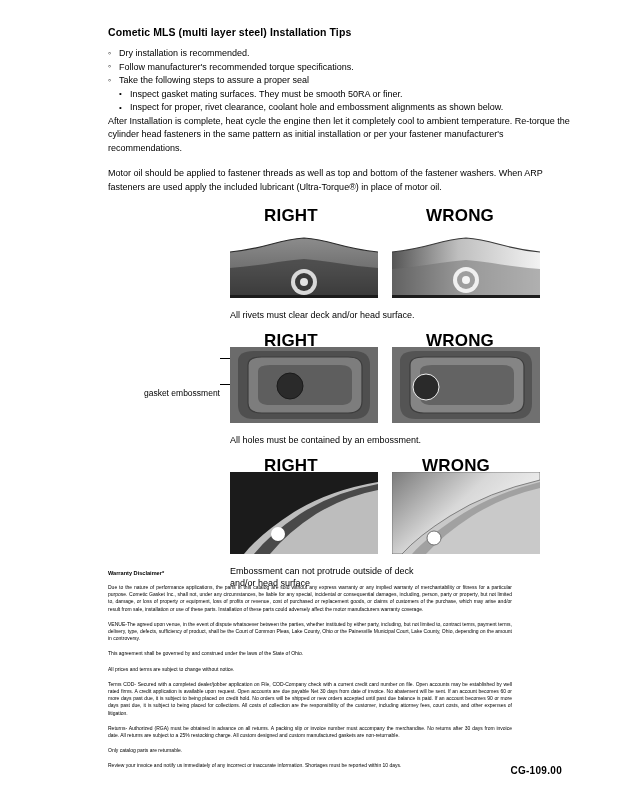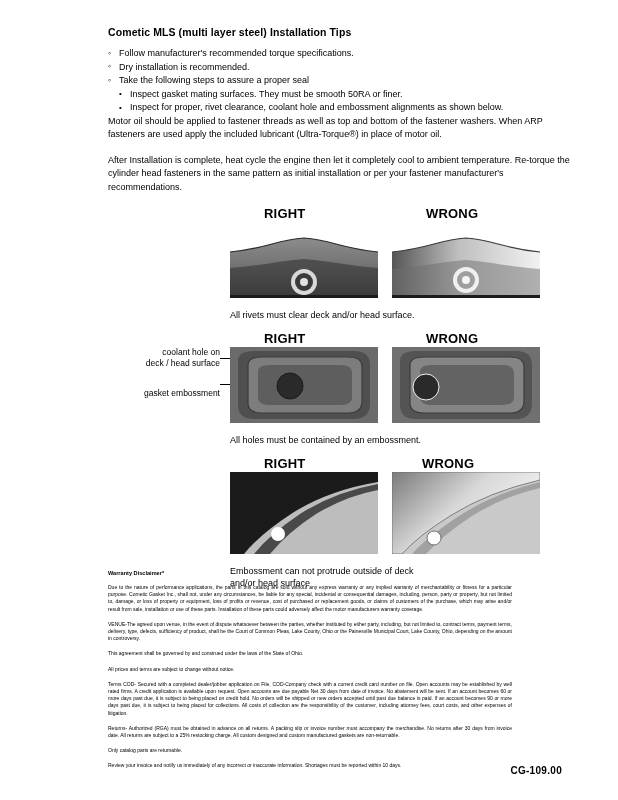--- a/index.html
+++ b/index.html
@@ -80,21 +80,21 @@
   .figrow {
     position: relative;
     margin-bottom: 2px;
   }
   .fig-labels {
     position: relative;
     height: 16px;
   }
   .fig-label {
     position: absolute;
-    font-size: 13px;
+    font-size: 17px;
     font-weight: bold;
     letter-spacing: 0.2px;
   }
   .fig-images {
     display: flex;
     gap: 14px;
   }
   .fig-box {
     width: 148px;
     height: 76px;
@@ -151,30 +151,30 @@
   }
 </style>
 </head>
 <body>
 
 <div class="page">
 
   <h1 class="title">Cometic MLS (multi layer steel) Installation Tips</h1>
 
   <ul class="bullets">
+    <li class="lvl1">Dry installation is recommended.</li>
     <li class="lvl1">Follow manufacturer's recommended torque specifications.</li>
-    <li class="lvl1">Dry installation is recommended.</li>
     <li class="lvl1">Take the following steps to assure a proper seal</li>
     <li class="lvl2">Inspect gasket mating surfaces.  They must be smooth 50RA or finer.</li>
     <li class="lvl2">Inspect for proper, rivet clearance, coolant hole and embossment alignments as shown below.</li>
   </ul>
 
 
+  <p class="para">After Installation is complete, heat cycle the engine then let it completely cool to ambient temperature. Re-torque the cylinder head fasteners in the same pattern as initial installation or per your fastener manufacturer's recommendations.</p>
   <p class="para">Motor oil should be applied to fastener threads as well as top and bottom of the fastener washers.  When ARP fasteners are used apply the included lubricant (Ultra-Torque®) in place of motor oil.</p>
-  <p class="para">After Installation is complete, heat cycle the engine then let it completely cool to ambient temperature. Re-torque the cylinder head fasteners in the same pattern as initial installation or per your fastener manufacturer's recommendations.</p>
 
   <div class="figures">
 
     <div class="figrow">
       <div class="fig-labels">
         <span class="fig-label" style="left:156px;">RIGHT</span>
         <span class="fig-label" style="left:318px;">WRONG</span>
       </div>
       <div class="fig-images" style="margin-left:122px;">
         <div class="fig-box">
@@ -218,22 +218,20 @@
       </div>
       <div class="fig-caption" style="margin-left:122px;">All rivets must clear deck and/or head surface.</div>
     </div>
 
     <div class="figrow">
       <div class="fig-labels">
         <span class="fig-label" style="left:156px;">RIGHT</span>
         <span class="fig-label" style="left:318px;">WRONG</span>
       </div>
 
-      <div class="callout" style="left:0px; top:16px; width:112px;">coolant hole on
-deck / head surface</div>
       <div class="leader" style="left:112px; top:27px; width:44px;"></div>
       <div class="callout" style="left:0px; top:57px; width:112px;">gasket embossment</div>
       <div class="leader" style="left:112px; top:53px; width:58px;"></div>
 
       <div class="fig-images" style="margin-left:122px;">
         <div class="fig-box">
           <svg width="148" height="76" viewBox="0 0 148 76" xmlns="http://www.w3.org/2000/svg">
             <rect x="0" y="0" width="148" height="76" fill="#6b6b6b"></rect>
             <path d="M8 14 Q8 4 24 4 L124 4 Q140 4 140 18 L140 56 Q140 72 124 72 L24 72 Q8 72 8 58 Z" fill="#4f4f4f"></path>
             <path d="M18 18 Q18 10 32 10 L118 10 Q132 10 132 20 L132 54 Q132 66 118 66 L32 66 Q18 66 18 56 Z" fill="#7d7d7d" stroke="#3d3d3d" stroke-width="1.2"></path>

